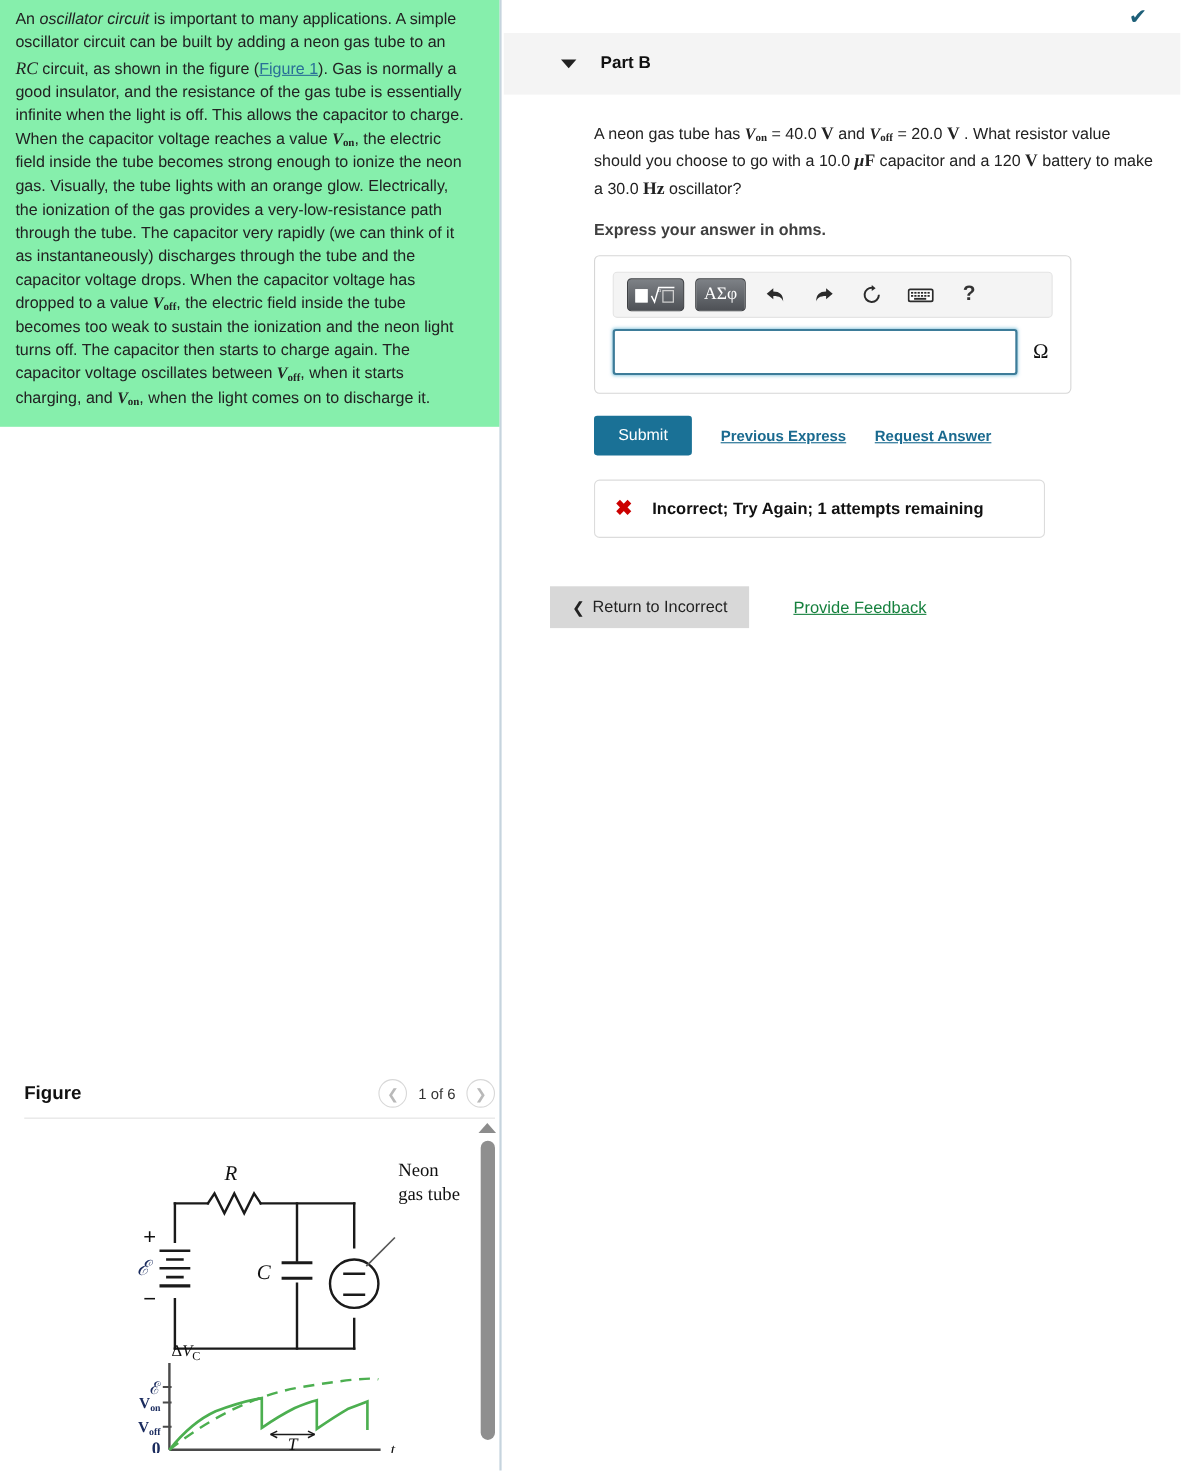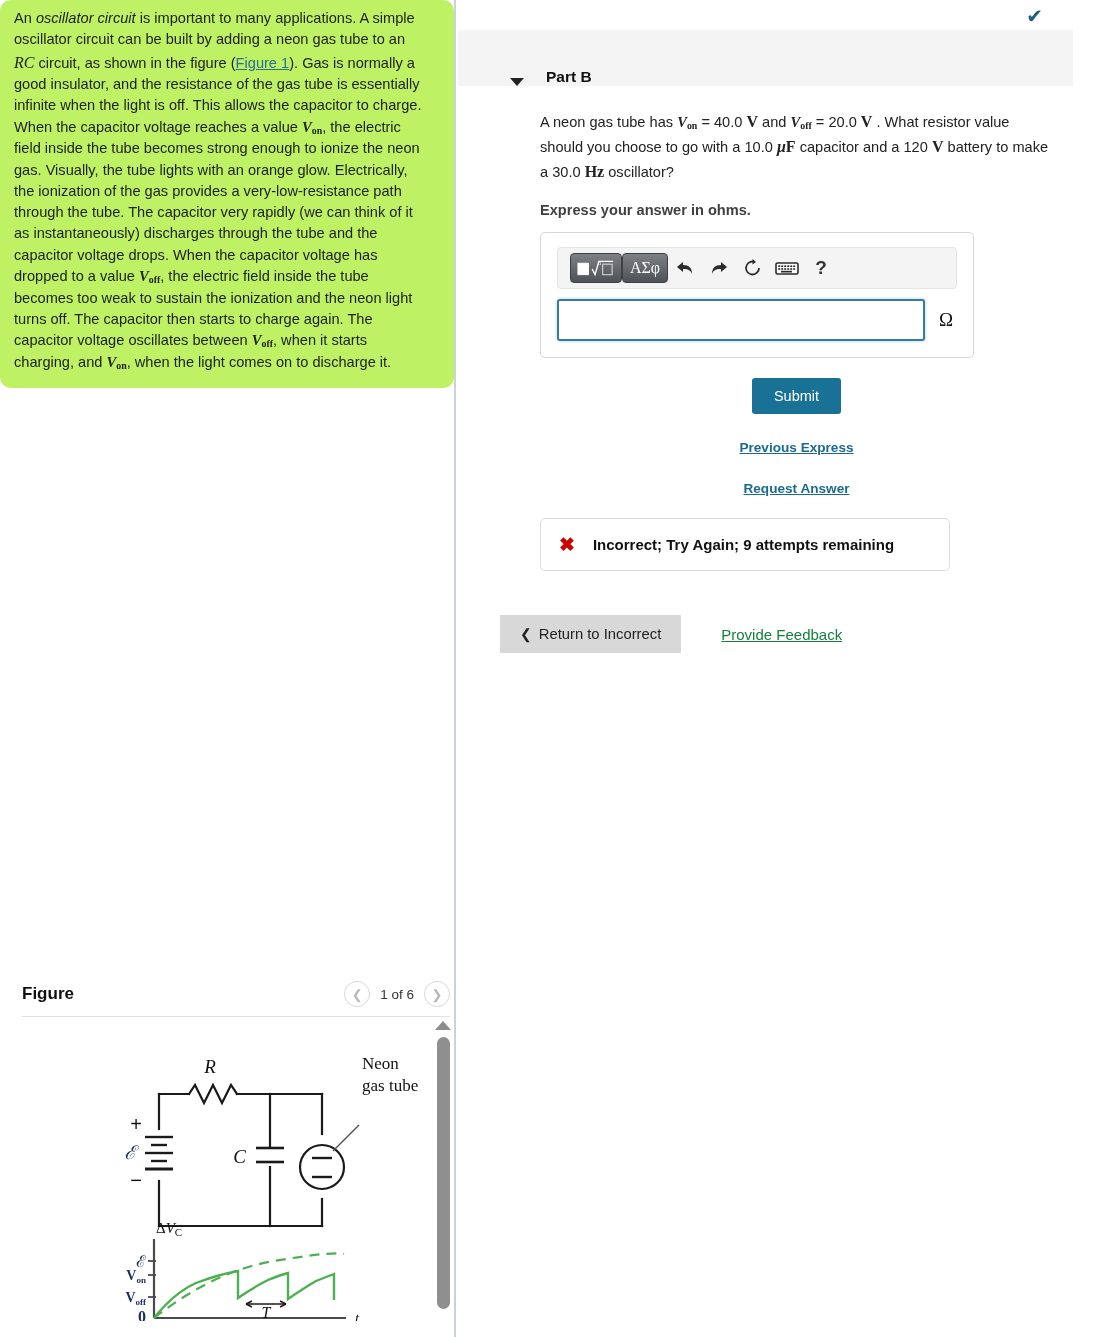--- a/index.html
+++ b/index.html
@@ -14,26 +14,25 @@
   .page { position: relative; width: 1093px; height: 1337px; }
 
   
   .left-col {
     position: absolute; left: 0; top: 0;
     width: 456px; height: 1337px;
     border-right: 2px solid #c6d4de;
     background: #fff;
   }
   .intro-card {
-    background: #bef264;
+    background: #86efac;
     padding: 8px 29px 14px 14px;
     font-size: 14.6px;
     line-height: 1.46;
     color: #222;
-    border-radius: 11px;
   }
   .intro-card p { margin: 0; }
   .intro-card i { font-style: italic; }
   a.inline-link { color: #2a6f97; text-decoration: underline; cursor: pointer; }
 
   
   .m { font-family: "Liberation Serif", serif; font-style: italic; }
   .mb { font-family: "Liberation Serif", serif; font-style: italic; font-weight: bold; }
   .mr { font-family: "Liberation Serif", serif; font-style: normal; }
   .mrb { font-family: "Liberation Serif", serif; font-style: normal; font-weight: bold; }
@@ -75,21 +74,21 @@
 
   
   .right-col { position: absolute; left: 458px; top: 0; width: 635px; }
   .check-row { height: 30px; position: relative; }
   .check-mark {
     position: absolute; right: 50px; top: 6px;
     color: #1d5f78; font-size: 20px; line-height: 1;
   }
   .part-header {
     background: #f4f4f4;
-    height: 56px; display: flex; align-items: flex-end;
+    height: 56px; display: flex; align-items: center;
     padding-left: 52px; gap: 22px;
     margin-right: 20px;
   }
   .caret-down {
     width: 0; height: 0;
     border-left: 7px solid transparent; border-right: 7px solid transparent;
     border-top: 8px solid #222; cursor: pointer;
   }
   .part-title { font-size: 15.5px; font-weight: bold; color: #111; }
 
@@ -97,21 +96,21 @@
   .q-text { font-size: 14.6px; line-height: 1.55; color: #222; margin: 0 0 18px 0; }
   .q-instruction { font-size: 14.6px; font-weight: bold; color: #404040; margin: 0 0 14px 0; }
 
   .answer-box {
     border: 1px solid #d6d6d6; border-radius: 5px;
     padding: 14px 16px 16px 16px;
     width: 434px;
   }
   .math-toolbar {
     background: #f4f4f4; border: 1px solid #e4e4e4; border-radius: 4px;
-    height: 42px; display: flex; align-items: center; gap: 0;
+    height: 42px; display: flex; align-items: center; gap: 10px;
     padding: 0 12px;
   }
   .tb-btn {
     height: 30px; min-width: 46px; border-radius: 4px;
     background: linear-gradient(#7d8186, #4e5156);
     border: 1px solid #3e4044;
     display: flex; align-items: center; justify-content: center;
     color: #fff; cursor: pointer; padding: 0 6px;
   }
   .tb-btn.sq { width: 52px; }
@@ -126,21 +125,21 @@
   .ans-input {
     width: 368px; height: 42px;
     border: 2px solid #3d7c99; border-radius: 3px;
     background: #fff; outline: none;
     box-shadow: 0 0 3px rgba(100,180,210,.7);
     font-size: 15px; padding: 0 8px;
     font-family: "Liberation Serif", serif;
   }
   .unit-omega { font-family: "Liberation Serif", serif; font-size: 19px; color: #111; }
 
-  .submit-row { display: flex; align-items: center; gap: 26px; margin-top: 20px; flex-direction: column; }
+  .submit-row { display: flex; align-items: center; gap: 26px; margin-top: 20px; }
   .submit-btn {
     background: #1a7196; color: #fff; border: none;
     padding: 10px 22px; font-size: 14.5px; border-radius: 3px;
     cursor: pointer; font-family: "Liberation Sans", sans-serif;
   }
   .link-btn {
     color: #1a6a8f; font-size: 13.6px; font-weight: bold;
     text-decoration: underline; cursor: pointer;
   }
 
@@ -360,21 +359,21 @@
       </div>
 
       <div class="submit-row">
         <button class="submit-btn">Submit</button>
         <span class="link-btn">Previous Express</span>
         <span class="link-btn">Request Answer</span>
       </div>
 
       <div class="feedback-box">
         <span class="x-mark">✖</span>
-        <span class="fb-text">Incorrect; Try Again; 9 attempts remaining</span>
+        <span class="fb-text">Incorrect; Try Again; 1 attempts remaining</span>
       </div>
 
       <div class="bottom-row">
         <button class="return-btn">
           <span class="chev-left">❮</span>
           <span>Return to Incorrect</span>
         </button>
         <span class="feedback-link">Provide Feedback</span>
       </div>
     </div>

